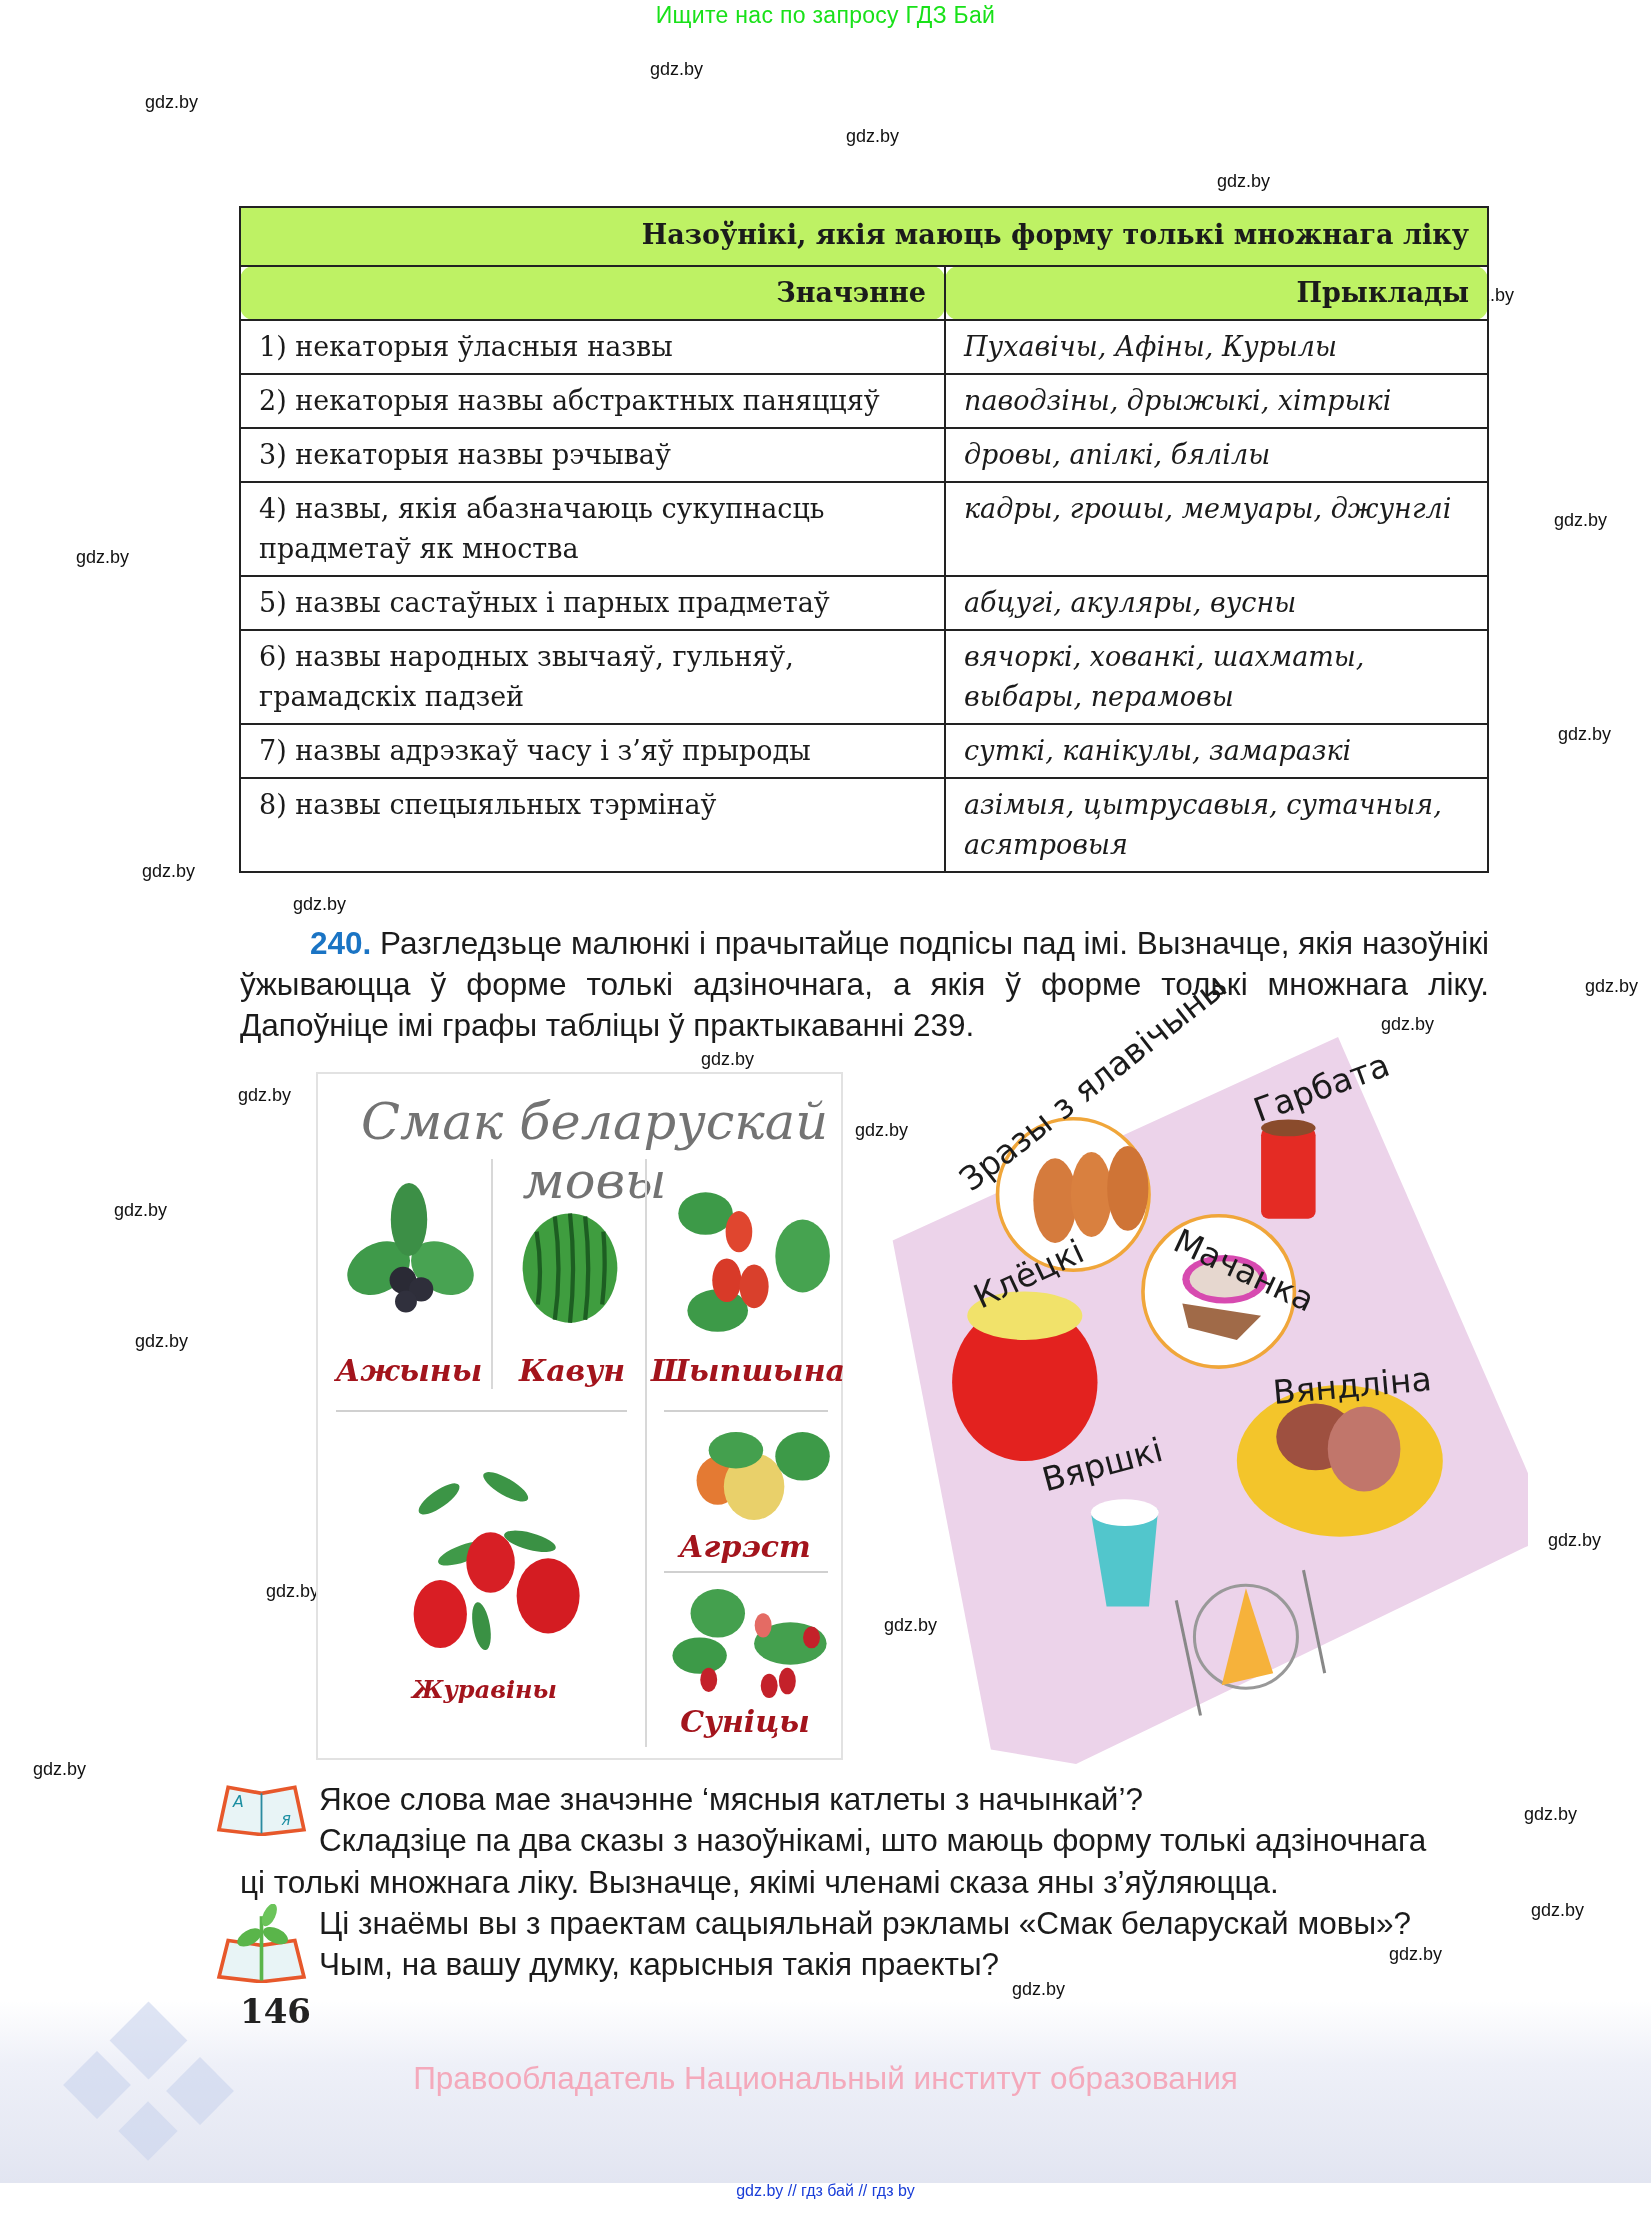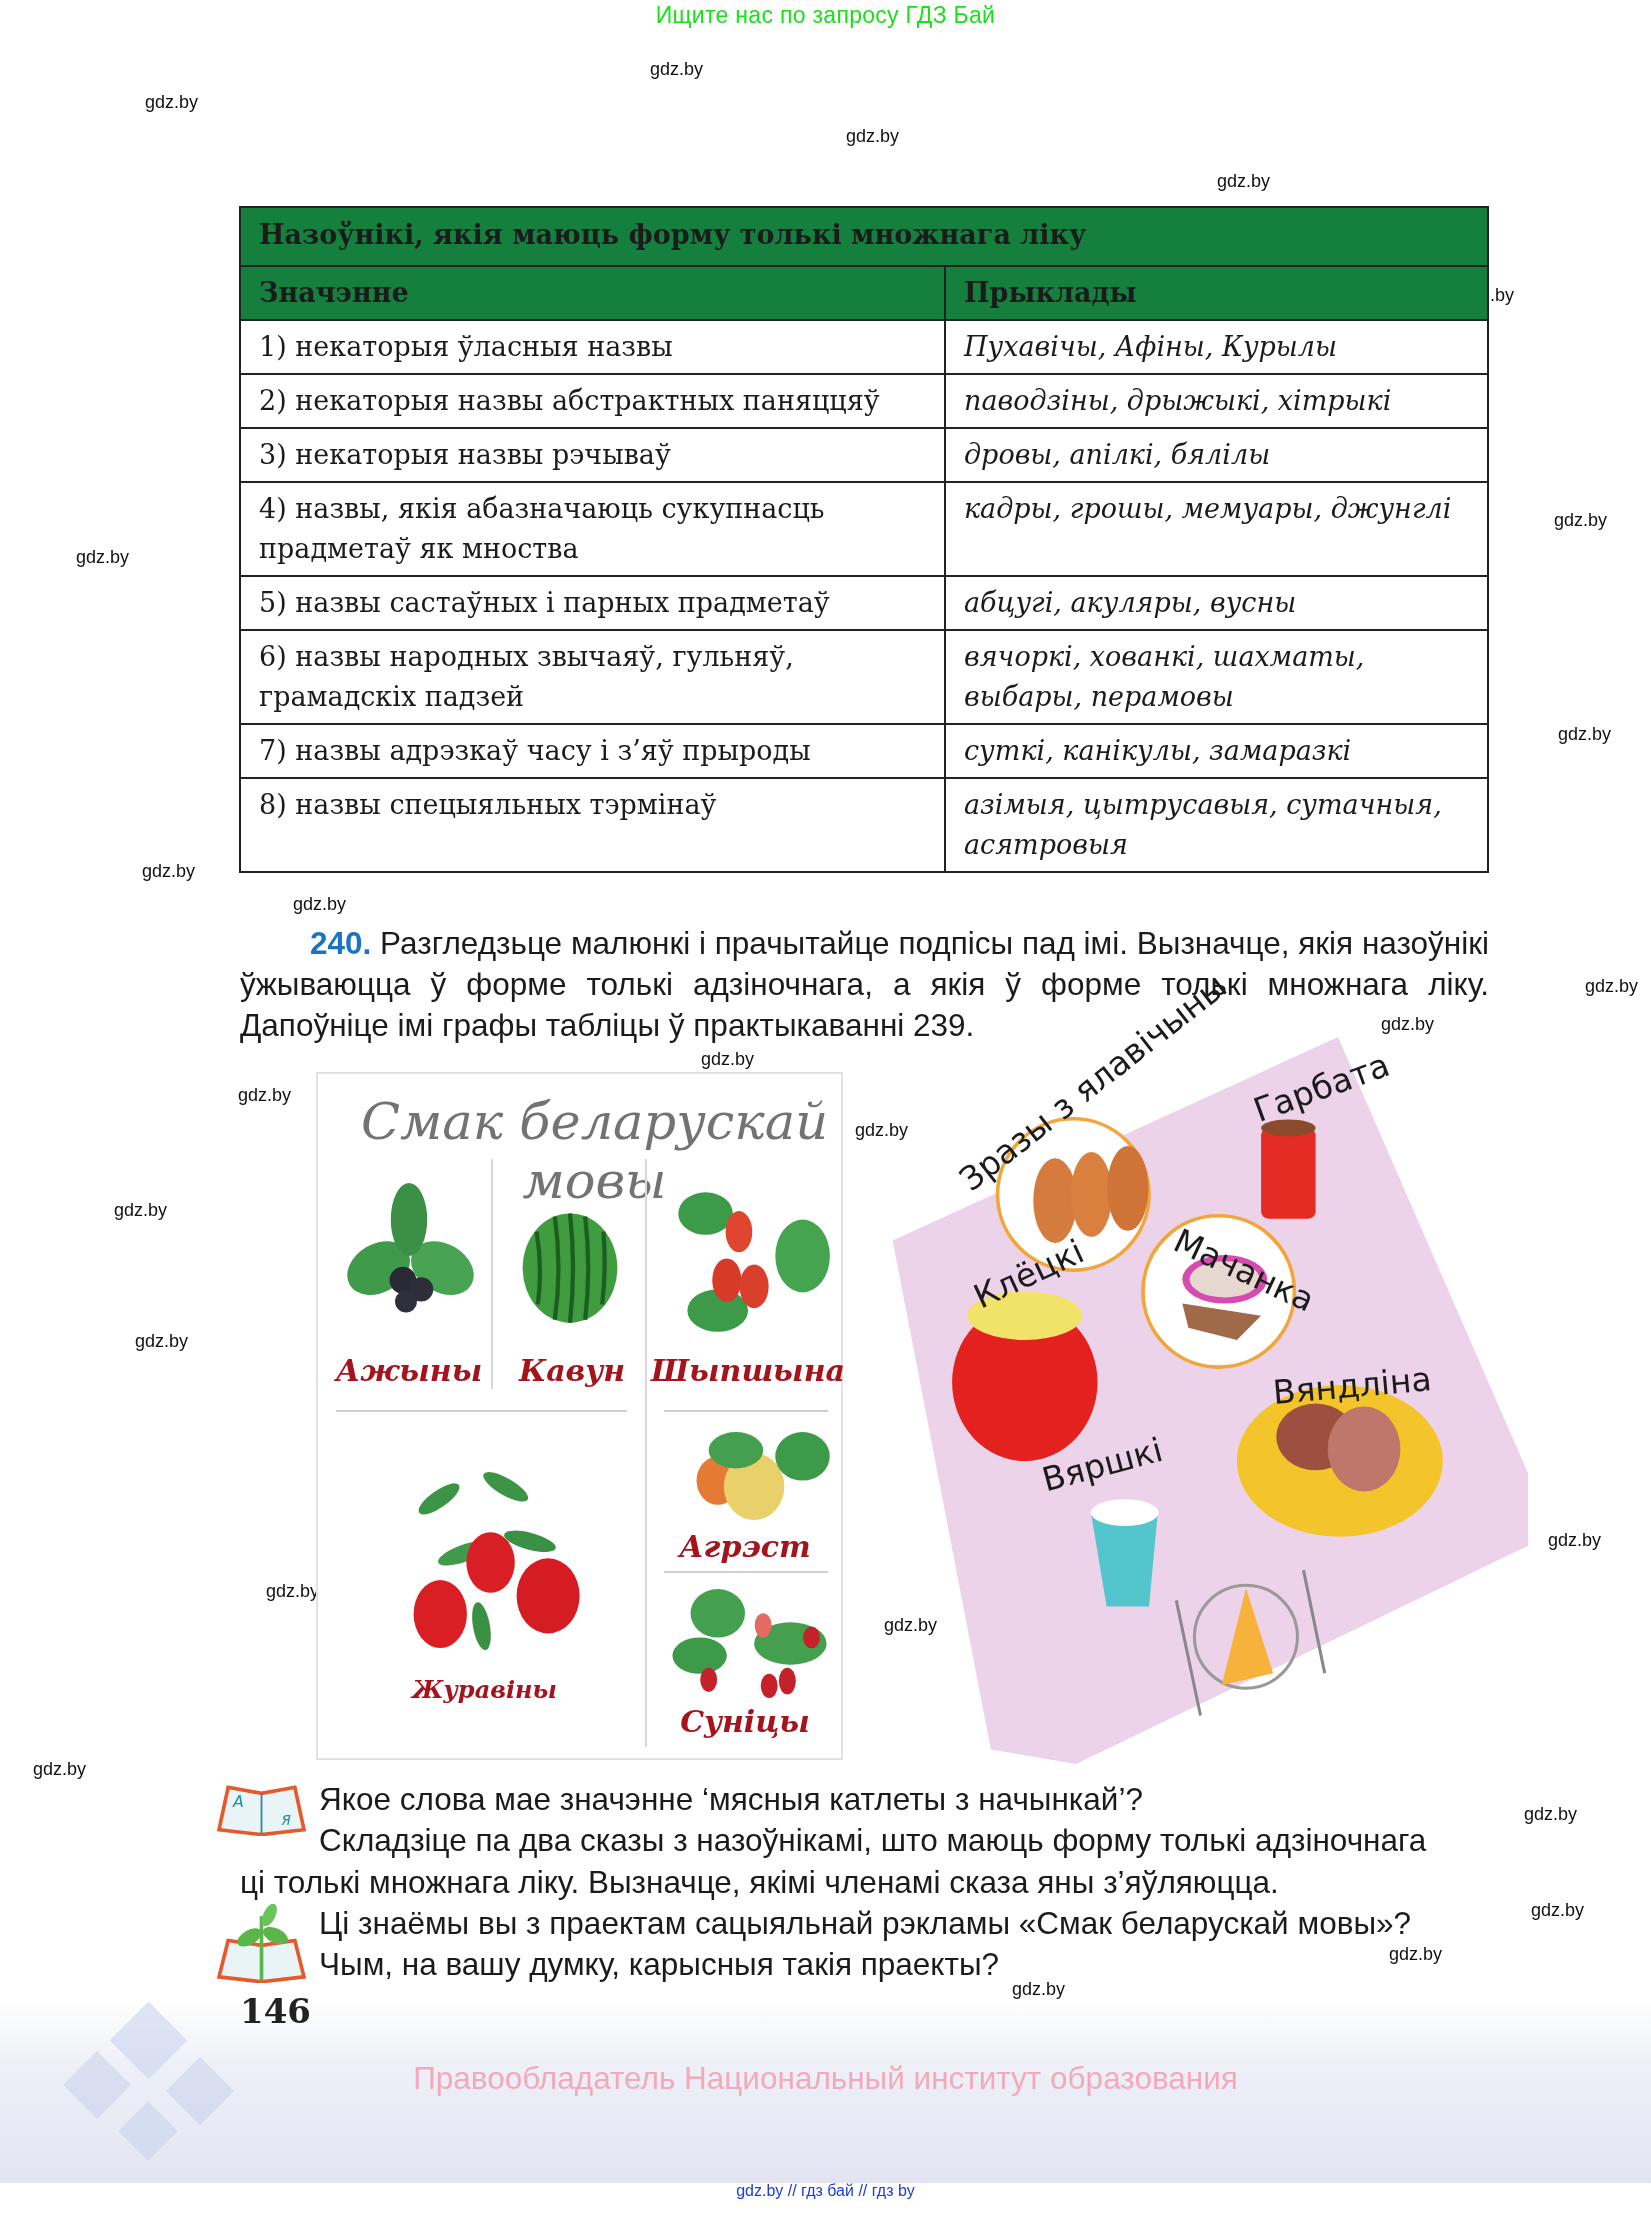--- a/index.html
+++ b/index.html
@@ -20,23 +20,23 @@
   
   .tbl {
     position: absolute; left: 239px; top: 206px; width: 1250px;
     border-collapse: collapse; font-family: "DejaVu Serif", serif;
   }
   .tbl td, .tbl th {
     border: 2.4px solid #222; padding: 6px 18px; vertical-align: top;
     font-size: 27px; line-height: 40px;
   }
   .tbl .col-sep { border-left: 1.2px solid #333; }
-  .tbl th { background: #15803d; font-weight: bold; text-align: left; }
+  .tbl th { background: #bef264; font-weight: bold; text-align: right; }
   .tbl .title-row th { height: 42px; padding: 7.3px 18px; }
-  .tbl .head-row th { height: 40px; }
+  .tbl .head-row th { height: 40px; border-radius: 14px; }
   .tbl td.ex { font-style: italic; }
   .tbl td.meaning { width: 667px; }
   
   .task {
     position: absolute; left: 240px; top: 923px; width: 1249px;
     font-size: 31.5px; line-height: 41px; text-align: justify;
   }
   .task .num { color: #1a74c4; font-weight: bold; padding-left: 70px; }
   
   .poster-left {

